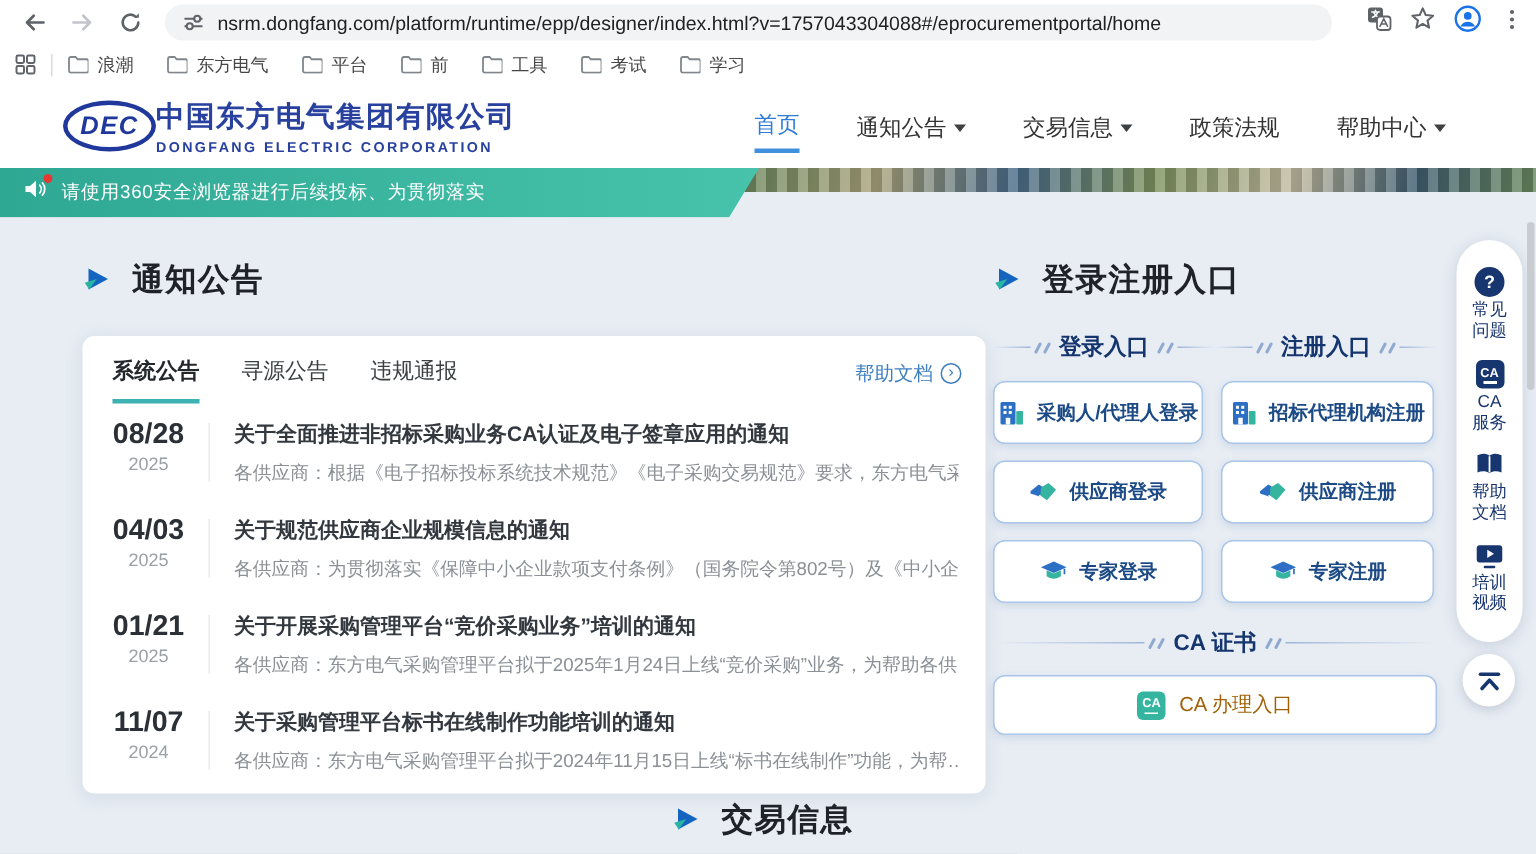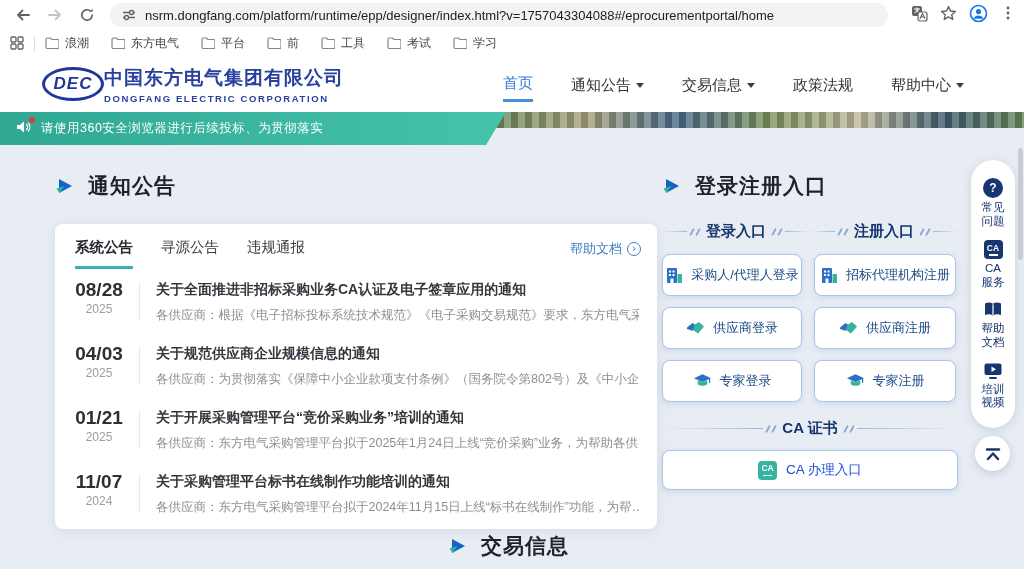--- a/index.html
+++ b/index.html
@@ -67,21 +67,21 @@
   
   .panel{position:absolute;left:662px;top:172px;width:296px;}
   .cols-header{display:flex;margin-top:22px;}
   .deco{flex:1;display:flex;align-items:center;justify-content:center;gap:4px;}
   .deco .lbl{font-size:15px;font-weight:bold;color:#15356e;margin:0 3px;white-space:nowrap;}
   .dline{height:1px;background:linear-gradient(90deg,rgba(150,170,205,0),#9fb6d8);flex:1;}
   .dline.r{background:linear-gradient(90deg,#9fb6d8,rgba(150,170,205,0));}
   .tick{width:2px;height:8px;background:#8fa9cf;transform:rotate(28deg);border-radius:1px;}
   .btn-grid{display:grid;grid-template-columns:140px 142px;column-gap:12px;row-gap:11px;margin-top:13px;}
   .pbtn{height:42px;background:#ffffff;border:1px solid #a9c6e8;border-radius:8px;box-shadow:0 2px 6px rgba(23,74,140,.13);display:flex;align-items:center;justify-content:center;gap:8px;cursor:pointer;box-sizing:border-box;}
-  .pbtn .lbl{font-size:13px;color:#1c4a85;white-space:nowrap;}
+  .pbtn .lbl{font-size:13px;color:#1c4a85;white-space:nowrap;font-weight:bold;}
   .ca-header{display:flex;align-items:center;gap:4px;margin-top:17px;}
   .ca-btn{margin-top:12px;width:100%;height:40px;background:#ffffff;border:1px solid #a9c6e8;border-radius:8px;box-shadow:0 2px 6px rgba(23,74,140,.13);display:flex;align-items:center;justify-content:center;gap:9px;cursor:pointer;box-sizing:border-box;}
   .ca-badge{width:19px;height:19px;border-radius:4px;background:#35b5a0;color:#fff;font-size:8.5px;font-weight:bold;display:flex;flex-direction:column;align-items:center;justify-content:center;line-height:1;}
   .ca-badge i{display:block;width:9px;height:1.5px;background:#fff;margin-top:2px;}
   .ca-badge.navy{background:#17356e;}
 
   
   .bottom-title{position:absolute;left:448px;top:532px;}
 
   
@@ -416,21 +416,21 @@
       <span class="tick"></span>
         <span class="tick"></span>
         <span class="dline r"></span>
     </div>
 
     <div class="ca-btn">
       <span class="ca-badge">
           <span>CA</span>
           <i></i>
         </span>
-      <span class="lbl" style="font-size:13.5px;color:#1d4ed8;">CA 办理入口</span>
+      <span class="lbl" style="font-size:13.5px;color:#a16207;">CA 办理入口</span>
     </div>
   </div>
 
   <div class="bottom-title sec-title">
     <svg width="20" height="18" viewBox="0 0 20 18">
         <polygon points="4,2 17,9 4,16" fill="#1565c0"></polygon>
         <polygon points="1.5,11.5 9.5,9 4.5,16" fill="#2bb3a3"></polygon>
       </svg>
     <span class="txt">交易信息</span>
   </div>

